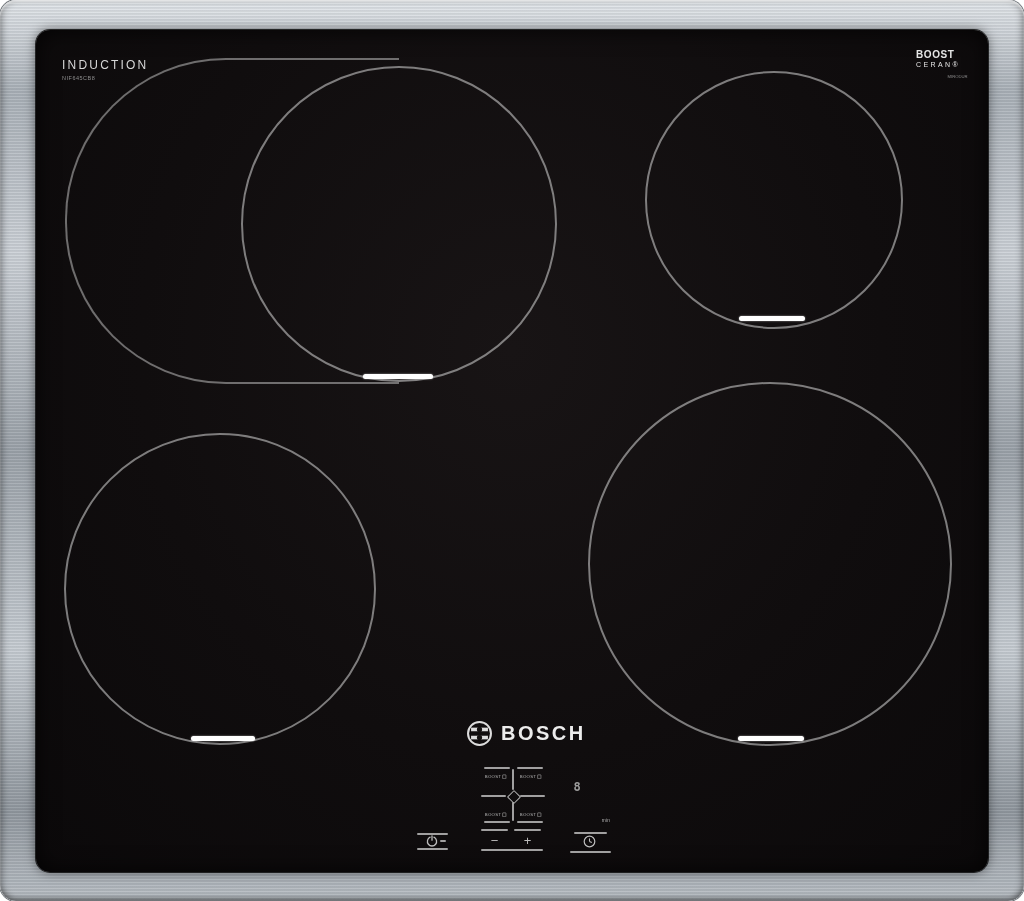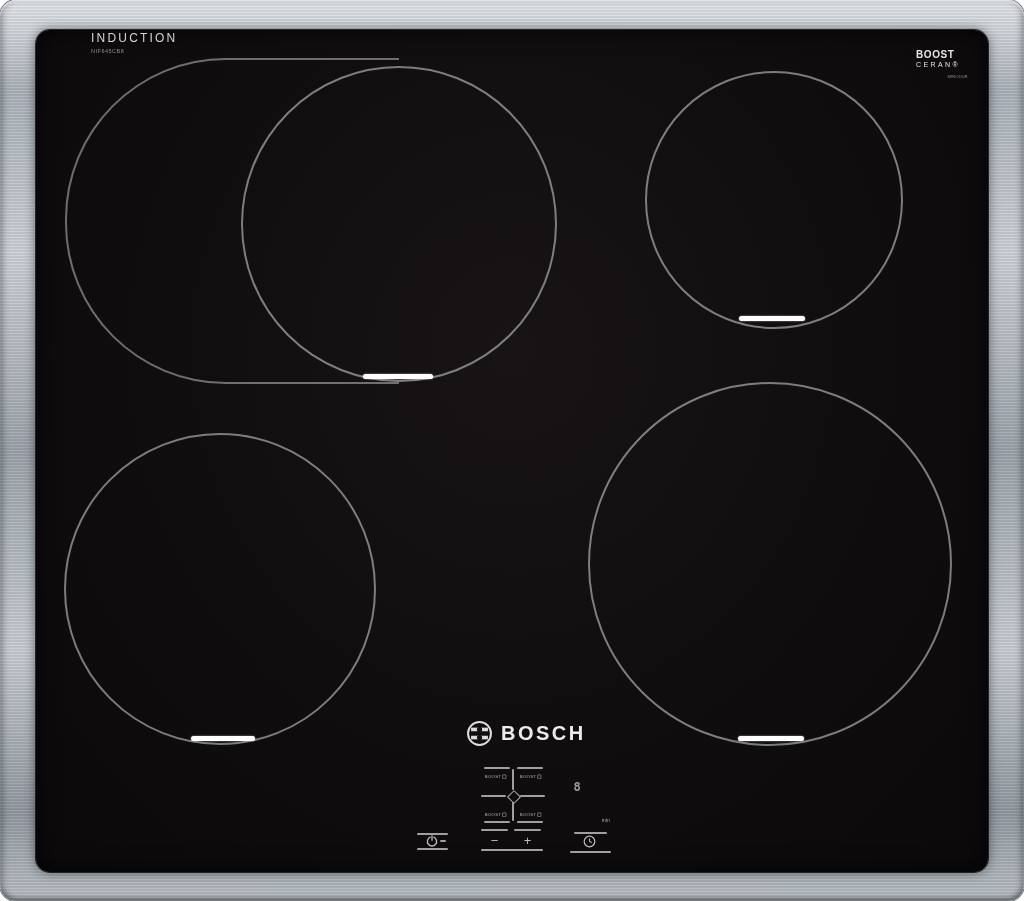--- a/index.html
+++ b/index.html
@@ -15,21 +15,21 @@
     background: radial-gradient(ellipse at 50% 38%, #181415 0%, #100d0e 55%, #0b090a 100%);
     box-shadow: 0 0 0 1px rgba(0,0,0,.75), 0 0 12px rgba(0,0,0,.55), inset 0 0 22px rgba(0,0,0,.8);}
   .ring{position:absolute;border:2px solid rgba(205,205,205,.58);border-radius:50%;}
   .combi{position:absolute;left:29px;top:28px;width:332px;height:322px;
     border:2px solid rgba(205,205,205,.50);border-right:none;
     border-radius:161px 0 0 161px;}
   .marker{position:absolute;height:5px;background:#ffffff;border-radius:3px;
     box-shadow:0 0 2px rgba(255,255,255,.6);}
   .tline{position:absolute;height:2px;background:rgba(187,187,187,.85);border-radius:1px;}
   .vline{position:absolute;width:2px;background:rgba(187,187,187,.85);border-radius:1px;}
-  .induction{position:absolute;left:26px;top:1px;color:#d6d6d6;margin-left:29px;}
+  .induction{position:absolute;left:26px;top:28px;color:#d6d6d6;}
   .induction .t1{font-size:12px;letter-spacing:2.2px;font-weight:500;}
   .induction .t2{font-size:8px;letter-spacing:.8px;color:#8f8f8f;margin-top:3px;
     transform:scale(.68);transform-origin:left top;}
   .schott{position:absolute;left:880px;top:20px;width:60px;color:#e6e6e6;}
   .schott .s1{font-size:10px;font-weight:bold;letter-spacing:.6px;line-height:10px;}
   .schott .s2{font-size:7px;letter-spacing:2.4px;line-height:9px;}
   .schott .s3{font-size:7px;color:#8a8a8a;text-align:right;margin-top:5px;padding-right:14px;
     transform:scale(.6);transform-origin:right top;}
   .boschlogo{position:absolute;left:430px;top:689px;display:flex;align-items:center;gap:8px;height:28px;}
   .boschtext{font-size:20px;font-weight:bold;letter-spacing:2.5px;color:#ececec;}

